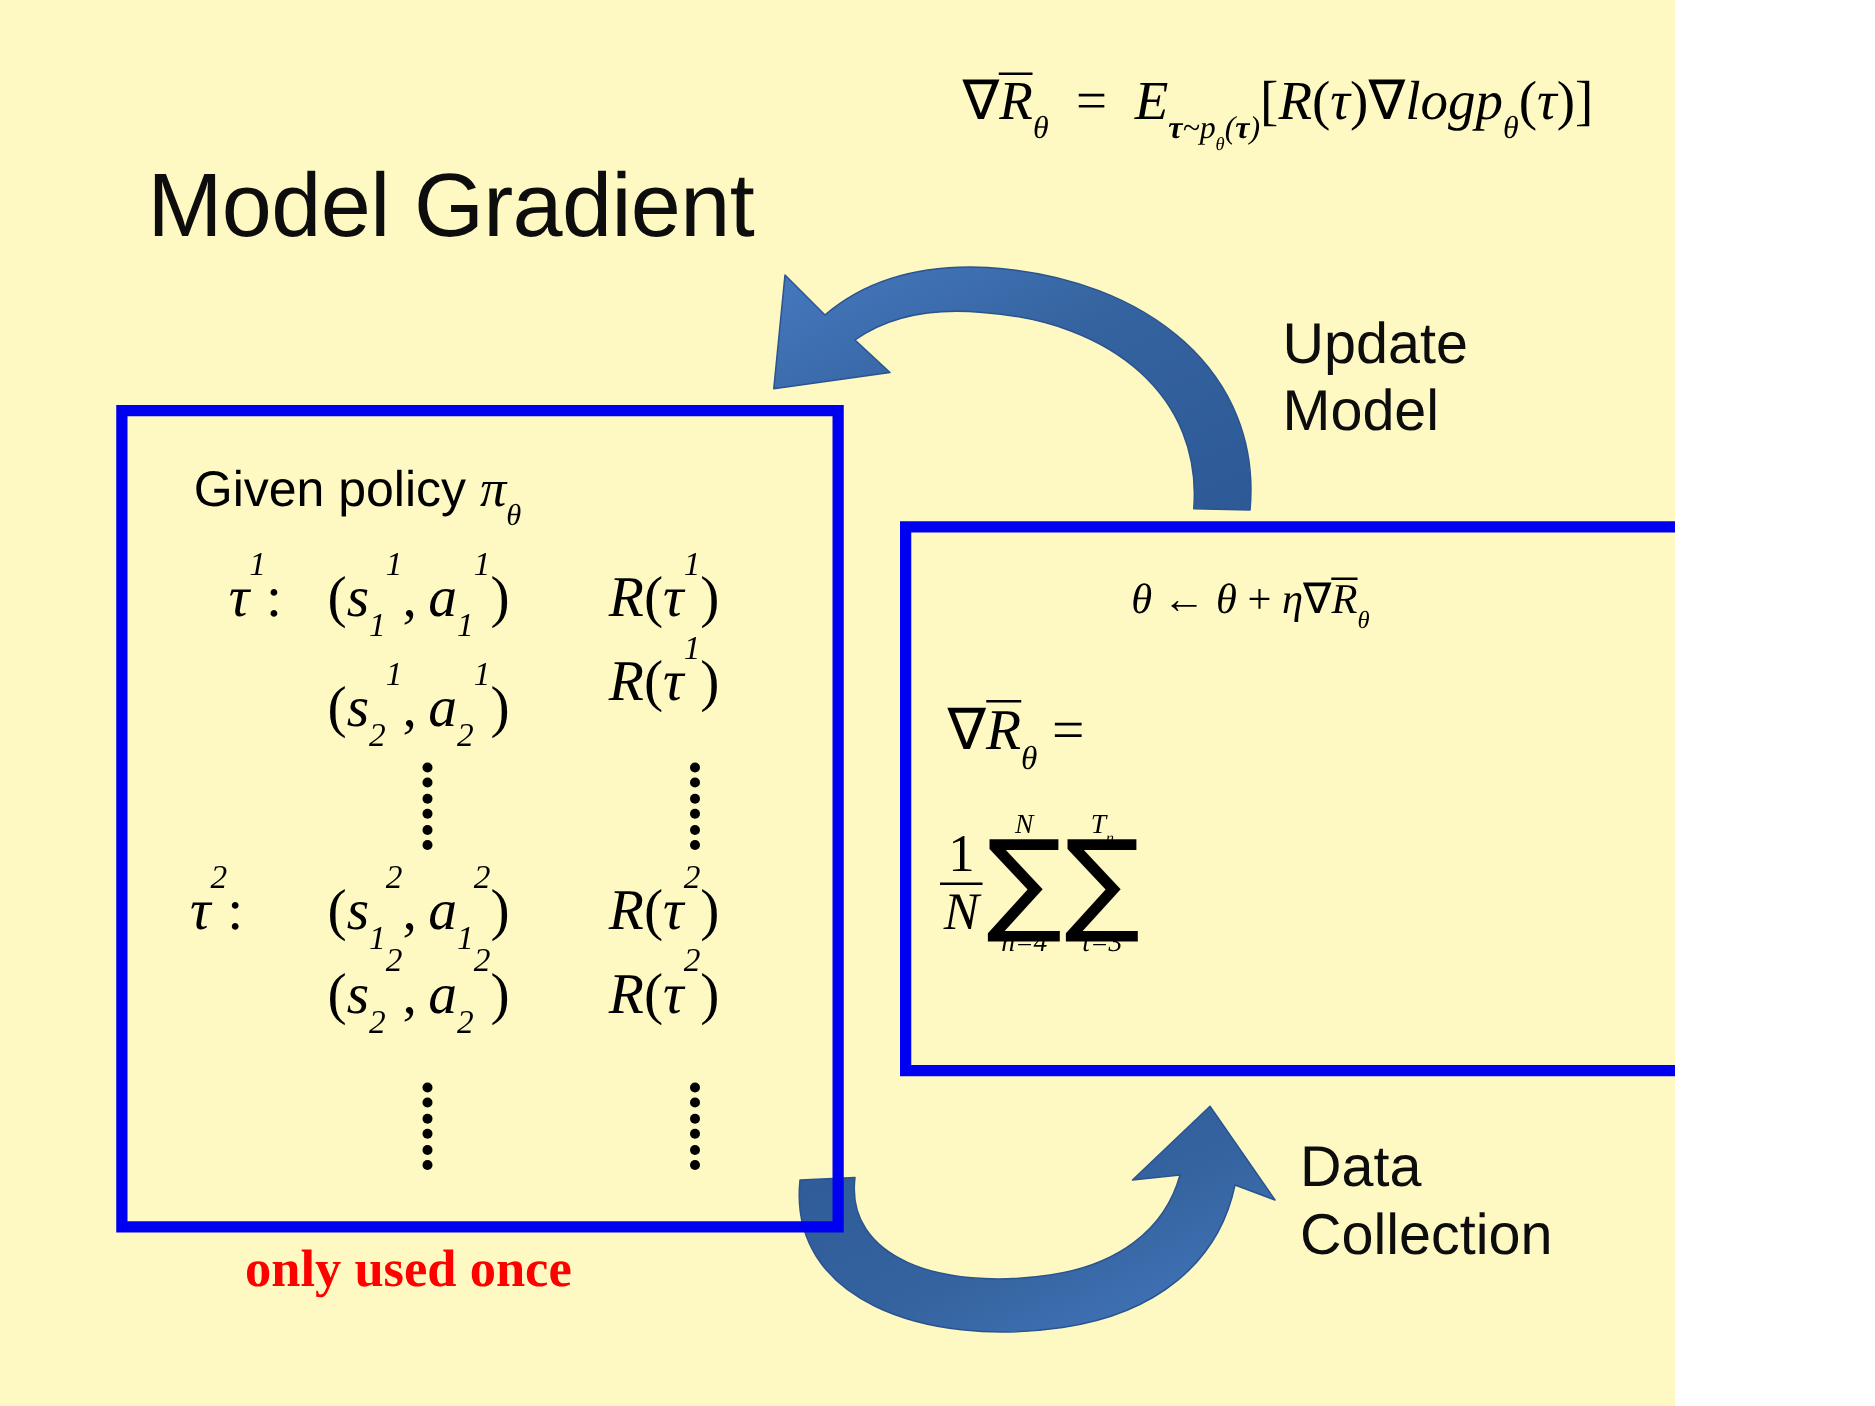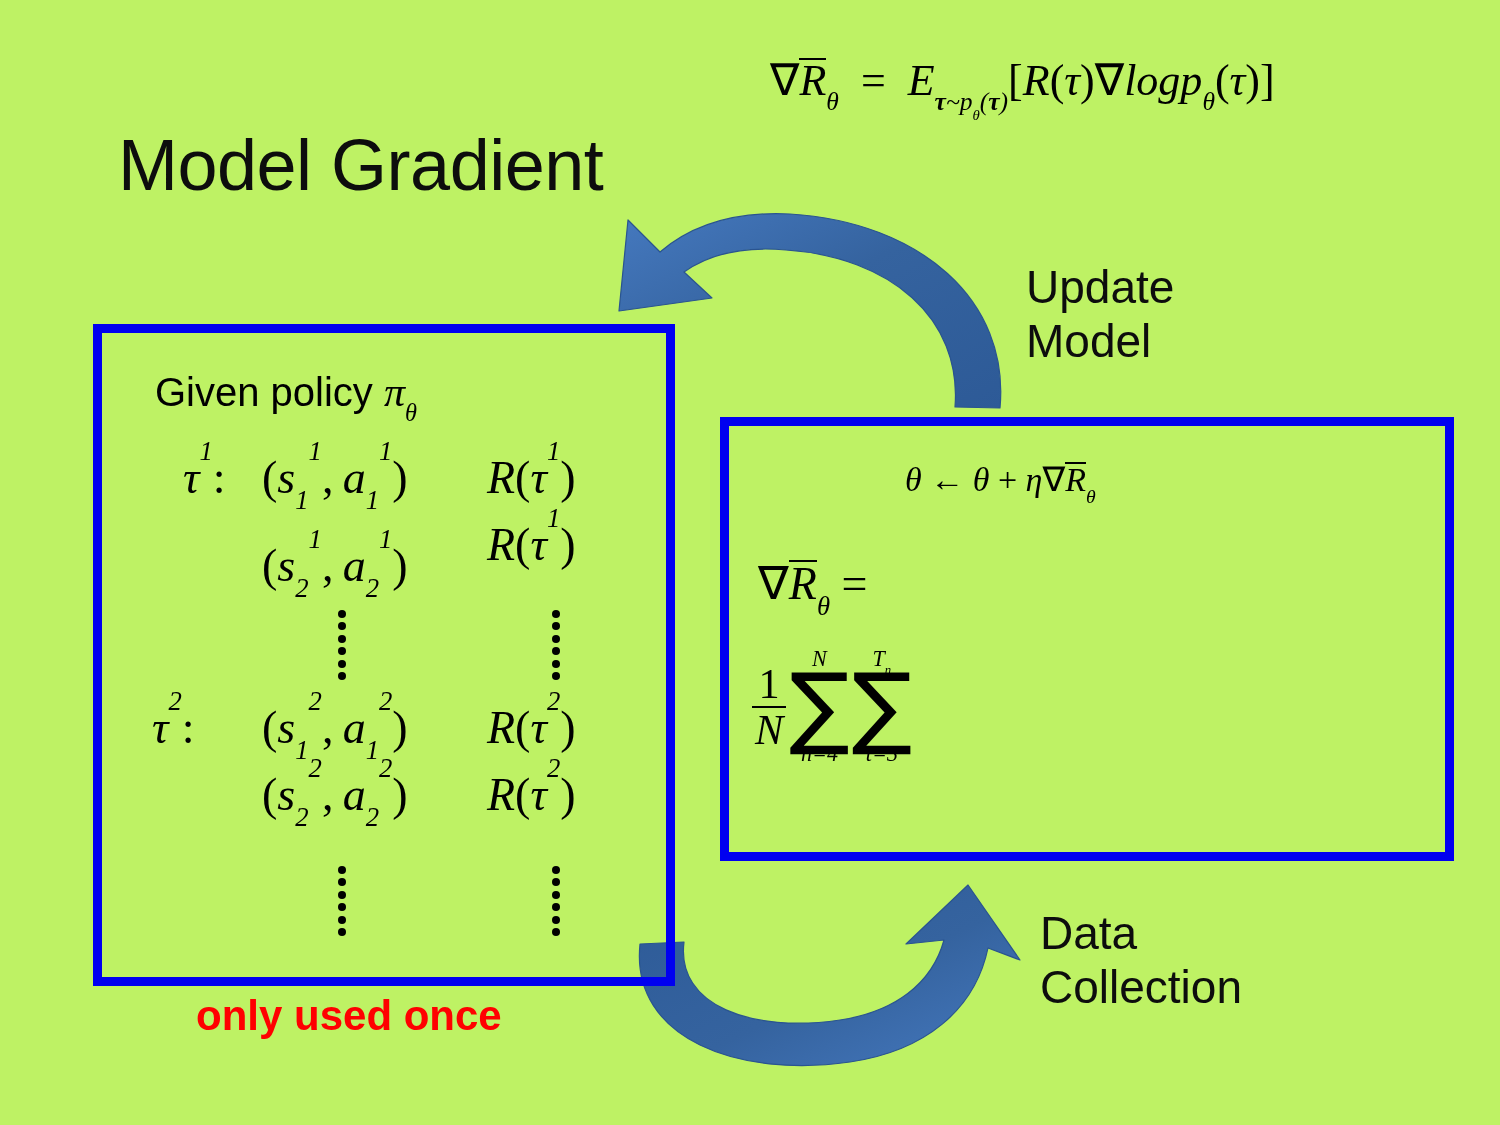--- a/index.html
+++ b/index.html
@@ -7,23 +7,23 @@
     margin: 0;
     padding: 0;
     background: #ffffff;
   }
   body {
     font-family: "Liberation Sans", sans-serif;
     color: #000000;
   }
   #slide {
     position: relative;
-    width: 1500px;
+    width: 1340px;
     height: 1125px;
-    background: #bef264;
+    background: #fef9c3;
     overflow: hidden;
   }
 
   
   .math {
     font-family: "Liberation Serif", serif;
     font-style: italic;
     color: #000;
     white-space: nowrap;
     line-height: 1;
@@ -137,20 +137,21 @@
 
   
   #only-used-once {
     position: absolute;
     left: 196px;
     top: 992px;
     font-size: 42px;
     font-weight: bold;
     color: #ff0000;
     white-space: nowrap;
+    font-family: Liberation Serif, serif;
   }
 
   
   #update-rule {
     position: absolute;
     left: 905px;
     top: 462px;
     font-size: 34px;
   }
   #grad-lhs {
@@ -214,21 +215,21 @@
   }
 
   
   .arrow-caption {
     position: absolute;
     font-size: 46px;
     line-height: 1.18;
     white-space: pre-line;
     color: #0d0d0d;
   }
-  #caption-update { left: 1026px; top: 260px; }
+  #caption-update { left: 1026px; top: 247px; }
   #caption-data   { left: 1040px; top: 906px; }
 </style>
 </head>
 <body>
 
 <div id="slide">
 
   <div id="top-formula" class="math">
     <span class="up">∇</span><span class="ovl">R</span><sub>θ</sub>
     <span class="up">&nbsp;=&nbsp;</span>

